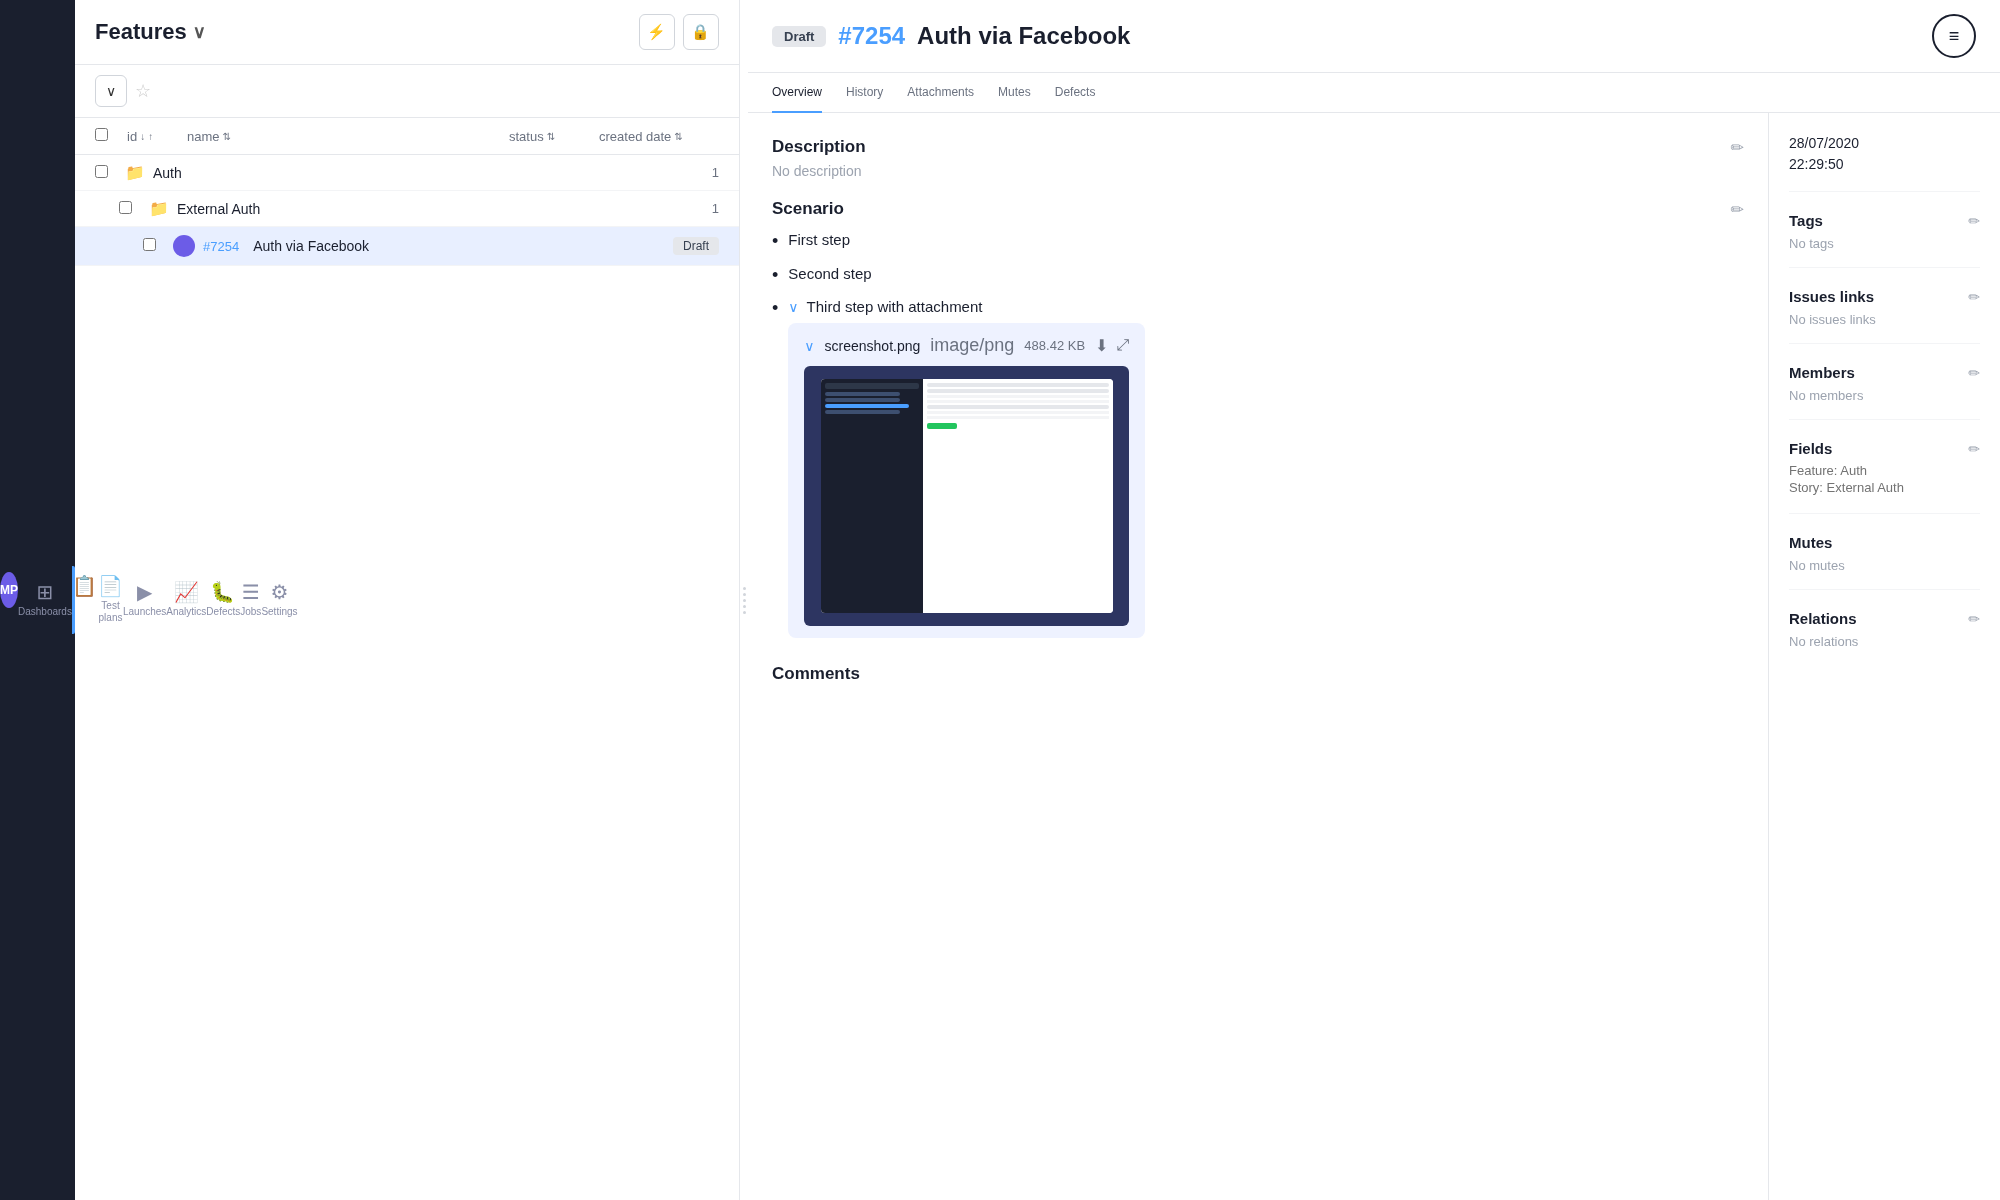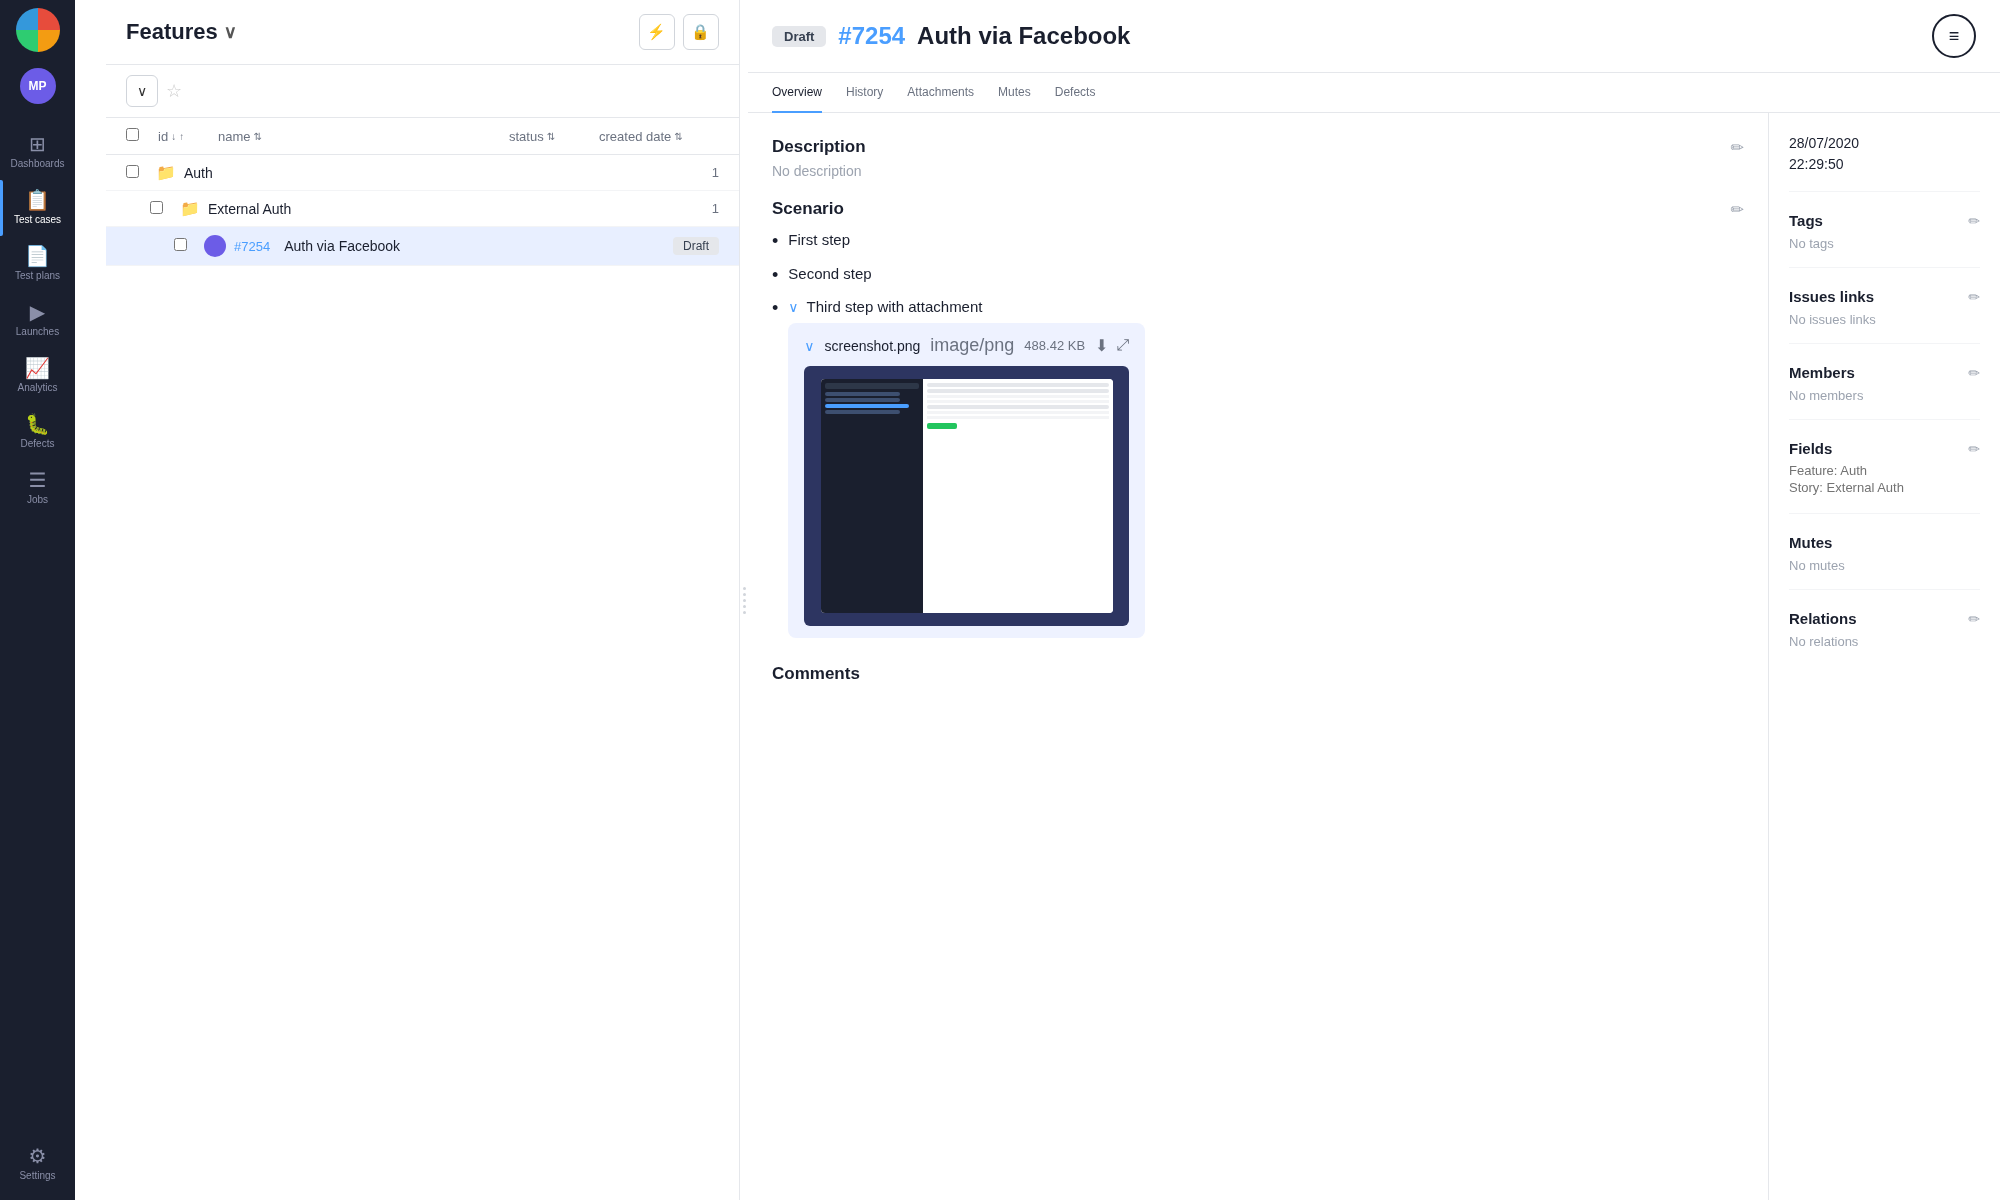--- a/index.html
+++ b/index.html
@@ -3,23 +3,23 @@
   <meta charset="utf-8">
   <style>
     * { box-sizing: border-box; margin: 0; padding: 0; }
     body { font-family: -apple-system, BlinkMacSystemFont, 'Segoe UI', sans-serif; background: #fff; display: flex; height: 100vh; overflow: hidden; font-size: 14px; }
 
     
     .sidebar {
       width: 75px;
       background: #1a1f2e;
       display: flex;
-      flex-direction: column;
-      align-items: center;
-      padding: 8px 0;
+      flex-direction: row;
+      align-items: center;
+      padding: 16px 0;
       gap: 0;
       flex-shrink: 0;
     }
     .sidebar-logo {
       width: 44px; height: 44px;
       background: conic-gradient(from 0deg, #e74c3c 0deg 90deg, #f39c12 90deg 180deg, #2ecc71 180deg 270deg, #3498db 270deg 360deg);
       border-radius: 50%;
       margin-bottom: 16px;
     }
     .sidebar-avatar {
@@ -55,21 +55,20 @@
     .sidebar-label { font-size: 10px; text-align: center; line-height: 1.2; }
     .sidebar-spacer { flex: 1; }
 
     
     .left-panel {
       width: 665px;
       border-right: 1px solid #e5e7eb;
       display: flex;
       flex-direction: column;
       flex-shrink: 0;
-      padding-left: 31px;
     }
     .left-header {
       padding: 14px 20px;
       display: flex;
       align-items: center;
       justify-content: space-between;
       border-bottom: 1px solid #e5e7eb;
     }
     .left-title {
       font-size: 22px;

